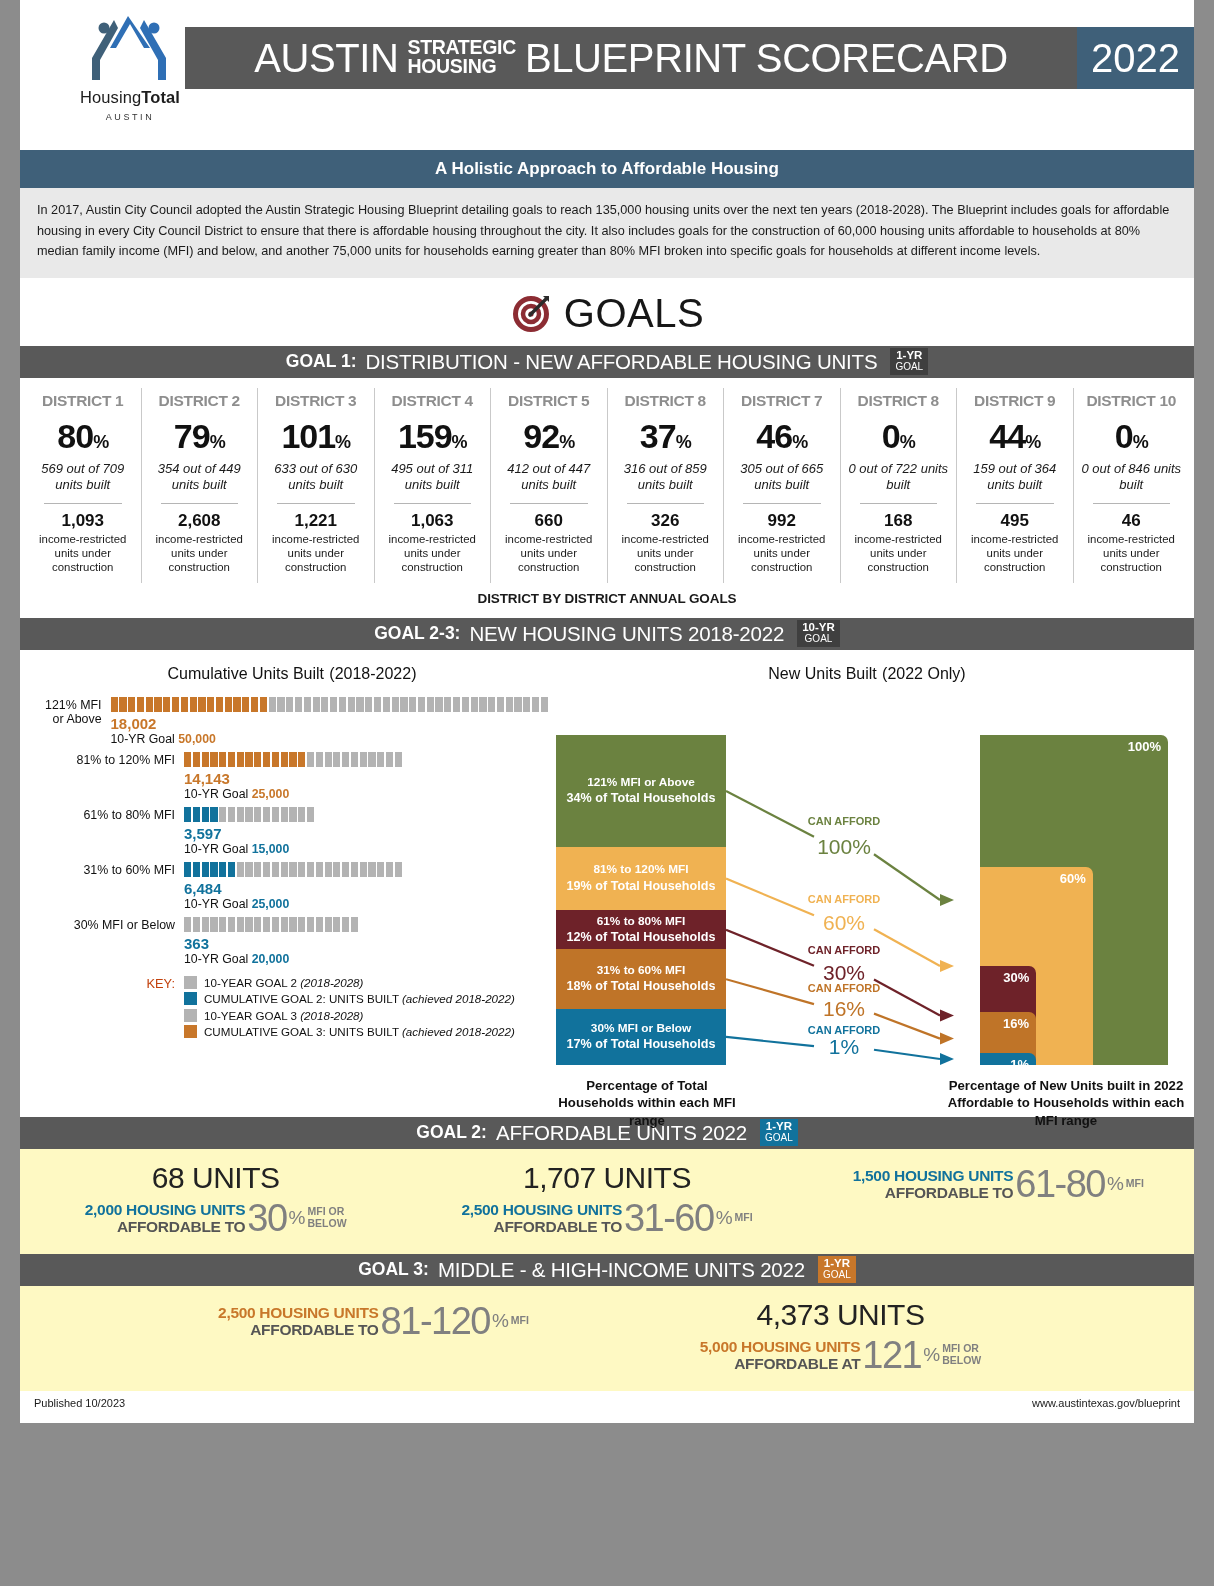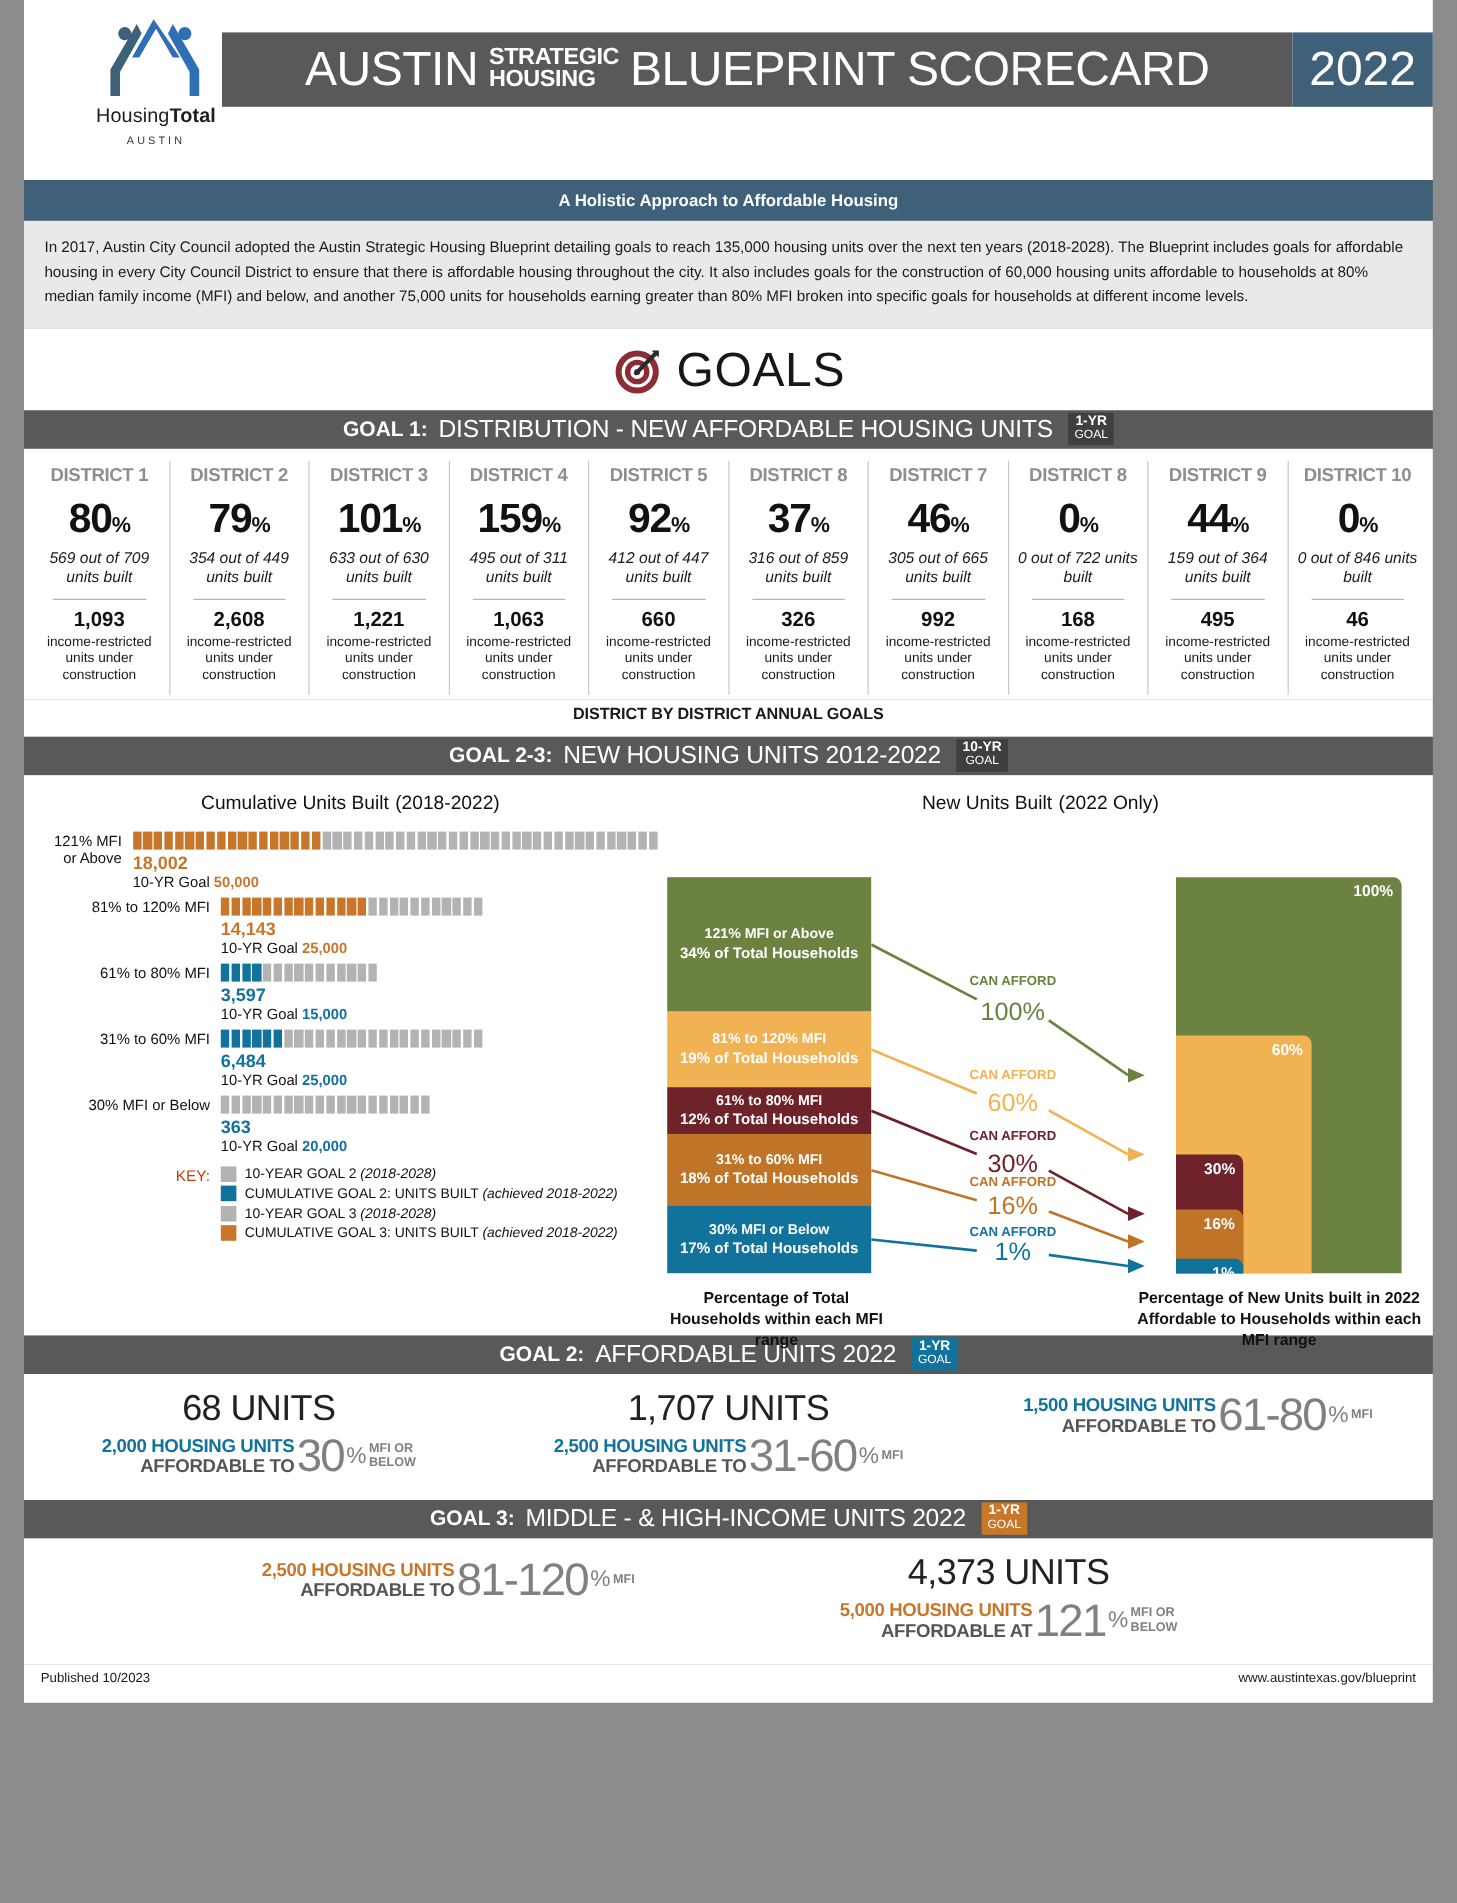--- a/index.html
+++ b/index.html
@@ -23,21 +23,21 @@
     flex:1; background:#595959; color:#fff;
     display:flex; align-items:center; justify-content:center; gap:9px;
     font-size:40px; font-weight:400; letter-spacing:-0.4px;
     font-family:"Liberation Sans", sans-serif;
     white-space:nowrap;
   }
   .title-stack { display:inline-flex; flex-direction:column; line-height:0.95; font-size:19.5px; font-weight:700; letter-spacing:-0.3px; padding-bottom:2px;}
   .title-year { background:#3f6079; color:#fff; font-size:40px; padding:0 14px; display:flex; align-items:center; }
 
   
-  .band-blue { background:#3f6079; color:#fff; text-align:center; font-size:14px; font-weight:700; padding:9px 16px; margin:0 20px; }
+  .band-blue { background:#3f6079; color:#fff; text-align:center; font-size:17px; font-weight:700; padding:9px 16px; margin:0 20px; }
   .para { background:#e9e9e9; margin:0 20px; padding:12px 17px 16px 17px; font-size:12.7px; line-height:1.62; color:#1b1b1b; }
 
   
   .goals-title { background:#fff; margin:0 20px; text-align:center; padding:13px 0 10px 0; display:flex; align-items:center; justify-content:center; gap:10px;}
   .goals-title .txt { font-size:40px; color:#171717; letter-spacing:.5px; }
 
   
   .sec-bar { background:#595959; color:#fff; margin:0 20px; height:32px; display:flex; align-items:center; justify-content:center; gap:9px; font-size:20.5px; }
   .sec-bar .lead { font-weight:700; font-size:17.5px; }
   .sec-bar .rest { font-weight:400; letter-spacing:-0.2px; }
@@ -91,21 +91,21 @@
   .sseg { color:#fff; display:flex; flex-direction:column; align-items:center; justify-content:center; text-align:center; line-height:1.3; }
   .sseg .l1 { font-size:11.8px; font-weight:700; }
   .sseg .l2 { font-size:12.6px; font-weight:700; }
   .sank-right { position:absolute; right:18px; top:38px; width:188px; height:330px; }
   .nest { position:absolute; bottom:0; left:0; color:#fff; }
   .nest .pctlbl { position:absolute; right:7px; top:4px; font-size:13px; font-weight:700; }
   .arrows { position:absolute; left:178px; top:38px; width:240px; height:332px; }
   .cap { position:absolute; text-align:center; font-size:13.2px; font-weight:700; line-height:1.32; color:#111; }
 
   
-  .stats { background:#ffffff; margin:0 20px; display:flex; padding:12px 0 14px 0; }
+  .stats { background:#fef9c3; margin:0 20px; display:flex; padding:12px 0 14px 0; }
   .stat { flex:1; text-align:center; }
   .stat .units { font-size:30px; color:#222; letter-spacing:-0.5px; font-weight:400; }
   .stat .line2 { display:flex; align-items:center; justify-content:center; gap:2px; margin-top:2px; }
   .stat .l2a { text-align:right; line-height:1.12; }
   .stat .l2a .t1 { font-size:15.5px; font-weight:700; letter-spacing:-0.3px; }
   .stat .l2a .t2 { font-size:15.5px; font-weight:700; color:#555; letter-spacing:-0.3px; }
   .stat .big { font-size:38px; color:#808080; font-weight:400; letter-spacing:-1.5px; }
   .stat .suffix { text-align:left; color:#808080; }
   .stat .suffix .s1 { font-size:19px; font-weight:400; }
   .stat .suffix2 { text-align:left; color:#808080; font-size:10.5px; line-height:1.12; font-weight:700; }
@@ -243,21 +243,21 @@
         <div class="dfrac">0 out of 846 units built</div>
         <div class="rule"></div>
         <div class="dnum">46</div>
         <div class="dlbl">income-restricted units under construction</div>
       </div>
     </div>
   <div class="dist-sub">DISTRICT BY DISTRICT ANNUAL GOALS</div>
 
   <div class="sec-bar">
     <span class="lead">GOAL 2-3:</span>
-    <span class="rest">NEW HOUSING UNITS 2012-2022</span>
+    <span class="rest">NEW HOUSING UNITS 2018-2022</span>
     <span class="badge gray">
       <span class="b1">10-YR</span>
       <span class="b2">GOAL</span>
     </span>
   </div>
 
   <div class="g23">
     <div class="g23-left">
       <div class="chart-title">
         <span>Cumulative Units Built</span>

